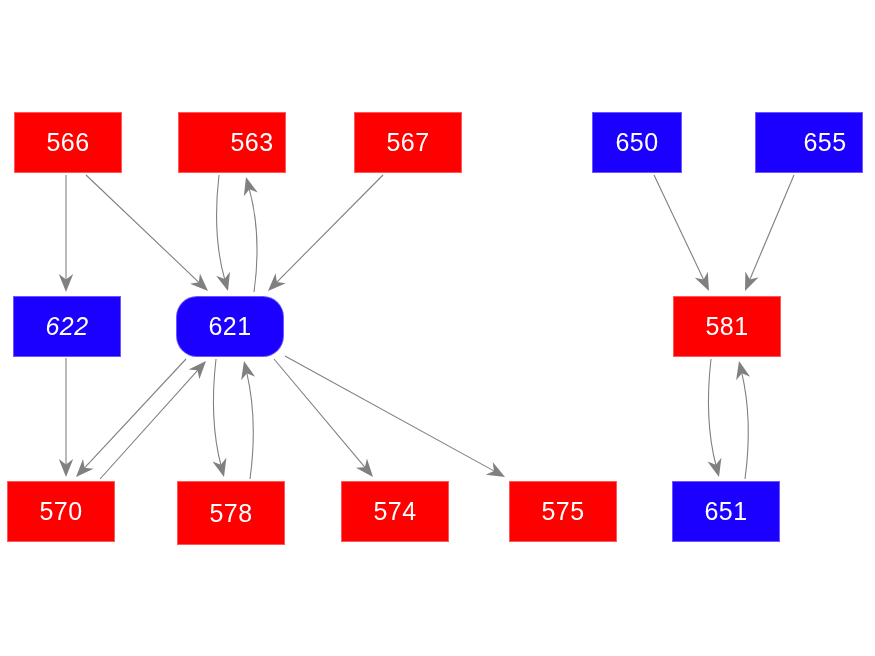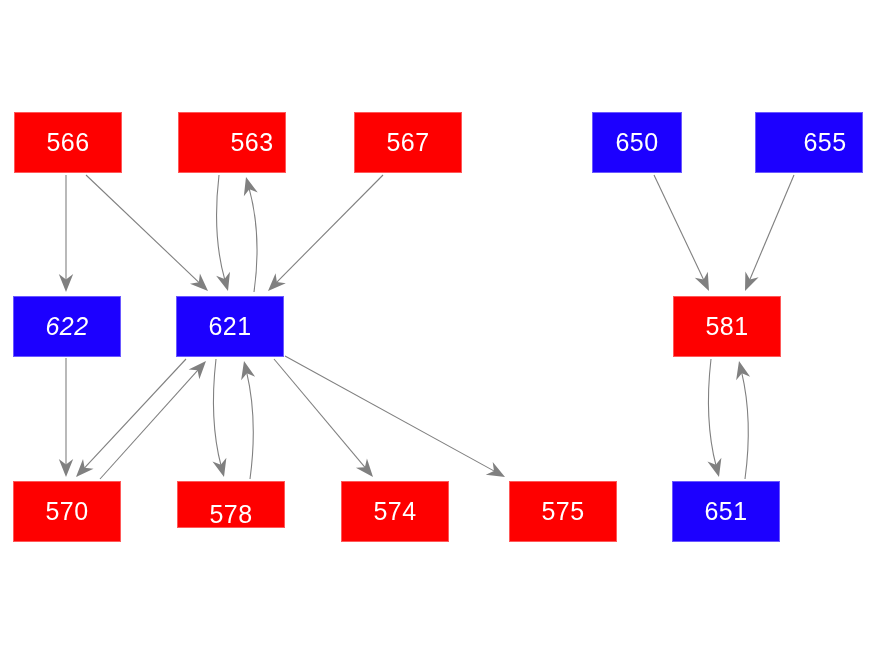--- a/index.html
+++ b/index.html
@@ -135,30 +135,30 @@
       </div>
       <div class="node" style="left: 592px; top: 112px; width: 90px; height: 61px; background: rgb(28, 0, 255);">
         <span class="node-label">650</span>
       </div>
       <div class="node" style="left: 755px; top: 112px; width: 108px; height: 61px; background: rgb(28, 0, 255); padding-left: 32px;">
         <span class="node-label">655</span>
       </div>
       <div class="node" style="left: 13px; top: 296px; width: 108px; height: 61px; background: rgb(28, 0, 255); font-style: italic;">
         <span class="node-label">622</span>
       </div>
-      <div class="node" style="left: 176px; top: 296px; width: 108px; height: 61px; background: rgb(28, 0, 255);">
+      <div class="node" style="left: 176px; top: 296px; width: 108px; height: 61px; background: rgb(28, 0, 255); border-radius: 21px;">
         <span class="node-label">621</span>
       </div>
       <div class="node" style="left: 673px; top: 296px; width: 108px; height: 61px; background: rgb(254, 0, 0);">
         <span class="node-label">581</span>
       </div>
-      <div class="node" style="left: 13px; top: 481px; width: 108px; height: 61px; background: rgb(254, 0, 0);">
+      <div class="node" style="left: 7px; top: 481px; width: 108px; height: 61px; background: rgb(254, 0, 0);">
         <span class="node-label">570</span>
       </div>
-      <div class="node" style="left: 177px; top: 481px; width: 108px; height: 47px; background: rgb(254, 0, 0); align-items: flex-end;">
+      <div class="node" style="left: 177px; top: 481px; width: 108px; height: 64px; background: rgb(254, 0, 0);">
         <span class="node-label">578</span>
       </div>
       <div class="node" style="left: 341px; top: 481px; width: 108px; height: 61px; background: rgb(254, 0, 0);">
         <span class="node-label">574</span>
       </div>
       <div class="node" style="left: 509px; top: 481px; width: 108px; height: 61px; background: rgb(254, 0, 0); align-items: center;">
         <span class="node-label">575</span>
       </div>
       <div class="node" style="left: 672px; top: 481px; width: 108px; height: 61px; background: rgb(28, 0, 255);">
         <span class="node-label">651</span>

